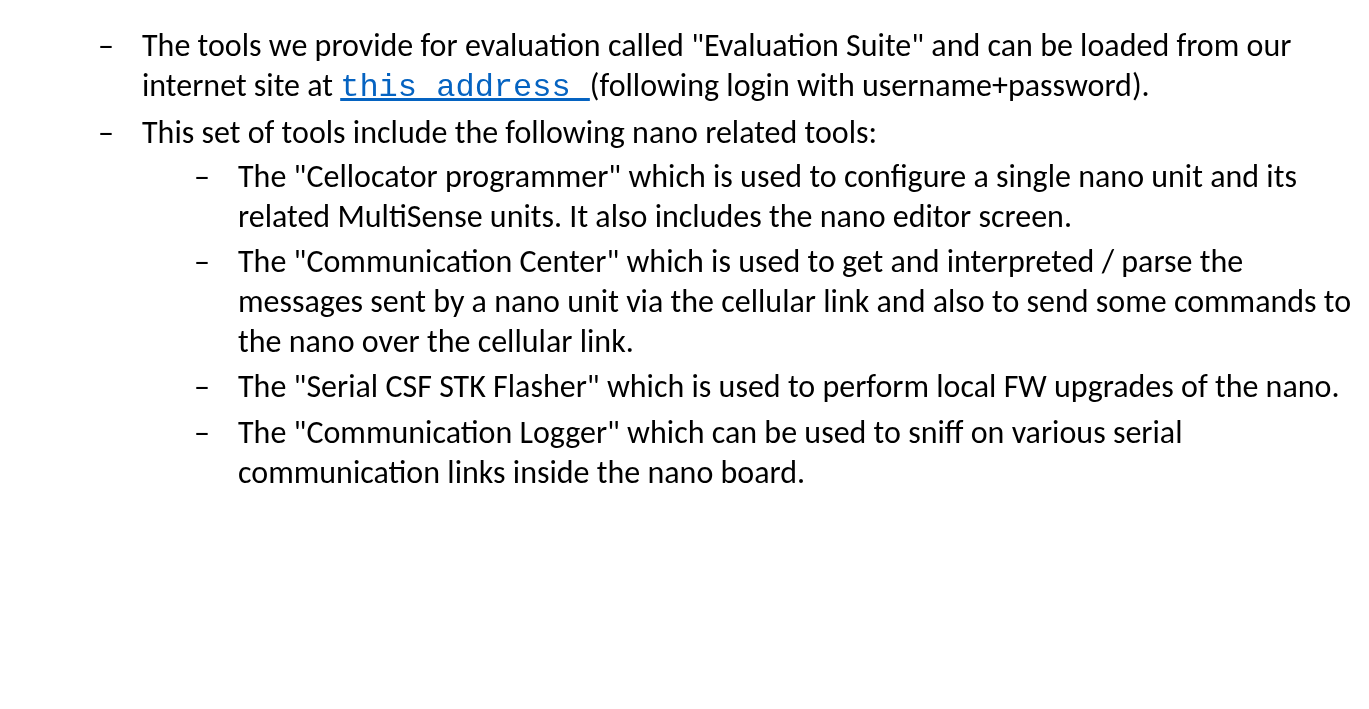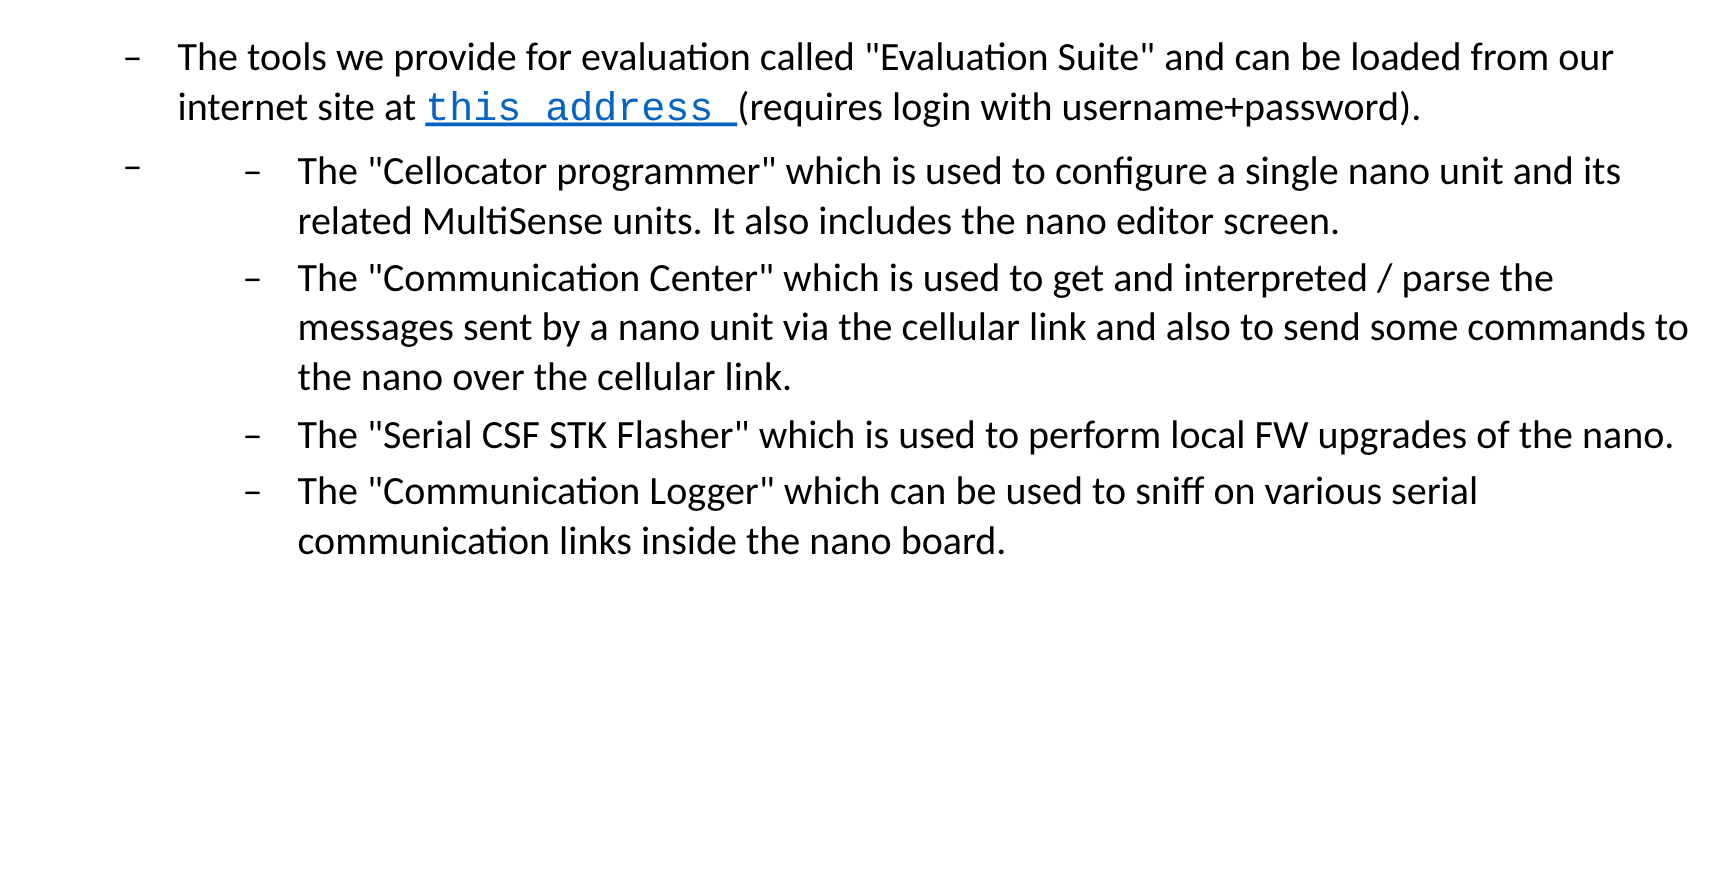--- a/index.html
+++ b/index.html
@@ -86,23 +86,24 @@
       font-family: Liberation Mono, monospace;
     }
   </style>
 </head>
 <body>
 
 <div class="slide">
 
   <ul class="outer-list">
     <li>
-      <span>The tools we provide for evaluation called "Evaluation Suite" and can be loaded from our internet site at </span><a class="link">this address </a><span>(requires login with username+password).</span>
+      <span>The tools we provide for evaluation called "Evaluation Suite" and can be loaded from our internet site at </span><a class="link">this address </a><span>(following login with username+password).</span>
     </li>
     <li>
+      <span>This set of tools include the following nano related tools:</span>
       <ul class="inner-list">
         <li>The "Cellocator programmer" which is used to configure a single nano unit and its related MultiSense units. It also includes the nano editor screen.</li>
         <li>The "Communication Center" which is used to get and interpreted / parse the messages sent by a nano unit via the cellular link and also to send some commands to the nano over the cellular link.</li>
         <li>The "Serial CSF STK Flasher" which is used to perform local FW upgrades of the nano.</li>
         <li>The "Communication Logger" which can be used to sniff on various serial communication links inside the nano board.</li>
       </ul>
     </li>
   </ul>
 </div>
 

